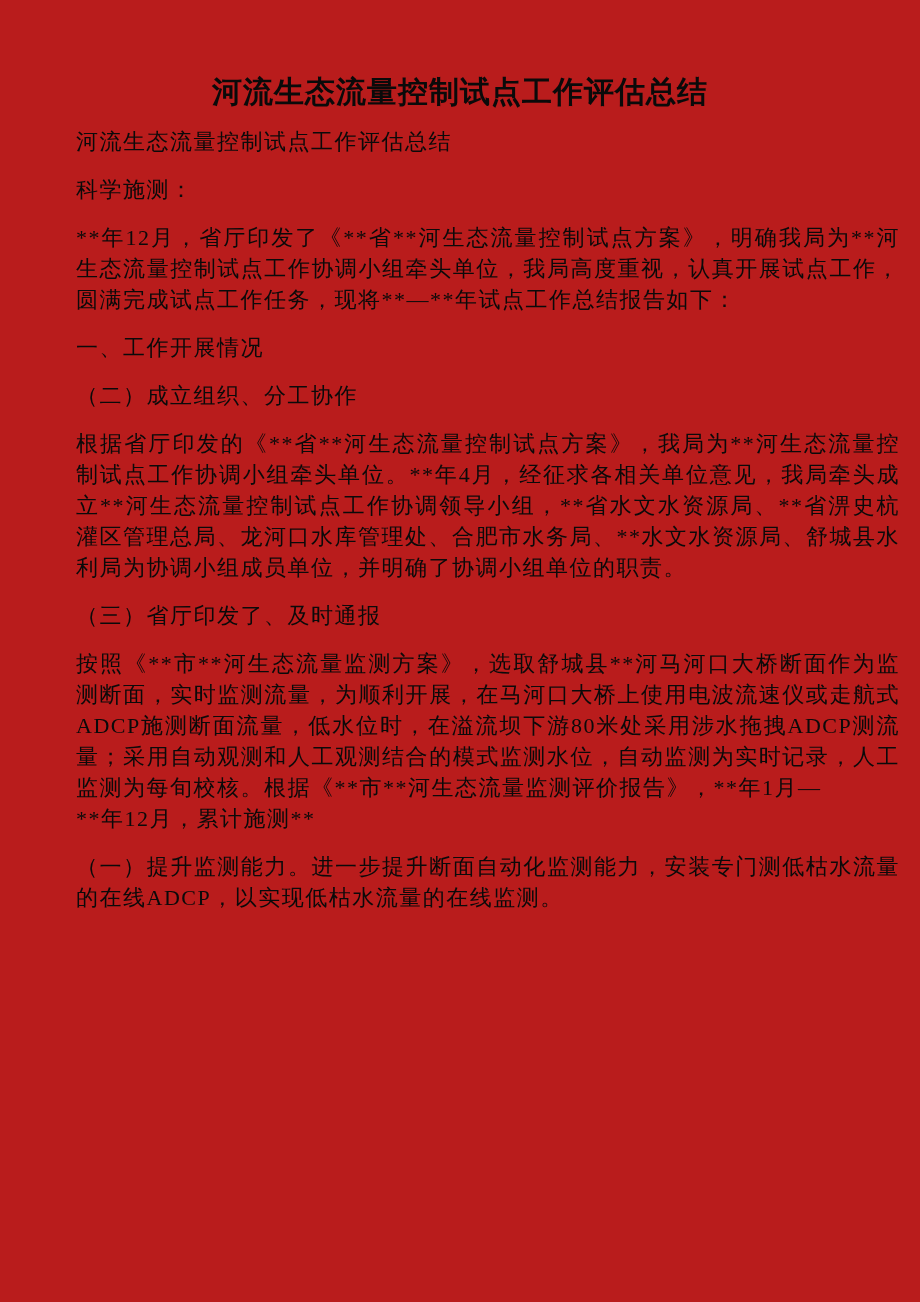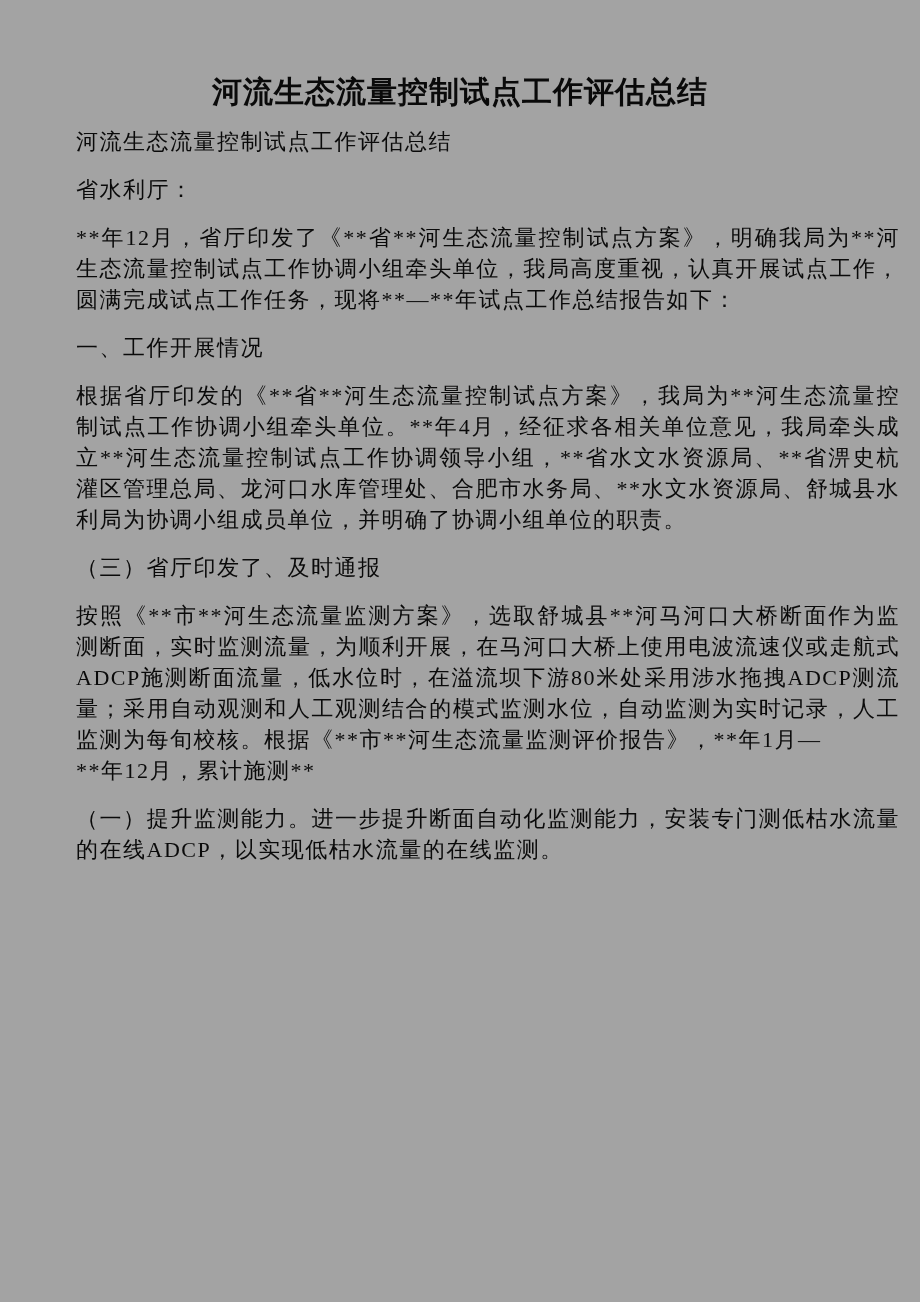--- a/index.html
+++ b/index.html
@@ -1,20 +1,20 @@
 <!DOCTYPE html>
 <html><head>
 <meta charset="utf-8">
 <style>
   html, body { margin: 0; padding: 0; background: #ffffff; }
   .page {
     position: relative;
     width: 920px;
     height: 1302px;
-    background: #a3a3a3;
+    background: #b91c1c;
     color: #0a0a0a;
     font-family: "Liberation Serif", "DejaVu Serif", serif;
     box-sizing: border-box;
     padding: 72px 20px 0 76px;
     overflow: hidden;
   }
   .doc-title {
     font-size: 30px;
     font-weight: bold;
     line-height: 40px;
@@ -35,28 +35,29 @@
   }
 </style>
 </head>
 <body>
 
 <div class="page">
   <h1 class="doc-title">河流生态流量控制试点工作评估总结</h1>
 
   <p class="para">河流生态流量控制试点工作评估总结</p>
 
-  <p class="para">省水利厅：</p>
+  <p class="para">科学施测：</p>
 
   <p class="para">**年12月，省厅印发了《**省**河生态流量控制试点方案》，明确我局为**河生态流量控制试点工作协调小组牵头单位，我局高度重视，认真开展试点工作，圆满完成试点工作任务，现将**—**年试点工作总结报告如下：</p>
 
   <p class="para">一、工作开展情况</p>
 
 
 
+  <p class="para">（二）成立组织、分工协作</p>
 
   <p class="para">根据省厅印发的《**省**河生态流量控制试点方案》，我局为**河生态流量控制试点工作协调小组牵头单位。**年4月，经征求各相关单位意见，我局牵头成立**河生态流量控制试点工作协调领导小组，**省水文水资源局、**省淠史杭灌区管理总局、龙河口水库管理处、合肥市水务局、**水文水资源局、舒城县水利局为协调小组成员单位，并明确了协调小组单位的职责。</p>
 
   <p class="para">（三）省厅印发了、及时通报</p>
 
   <p class="para">按照《**市**河生态流量监测方案》，选取舒城县**河马河口大桥断面作为监测断面，实时监测流量，为顺利开展，在马河口大桥上使用电波流速仪或走航式ADCP施测断面流量，低水位时，在溢流坝下游80米处采用涉水拖拽ADCP测流量；采用自动观测和人工观测结合的模式监测水位，自动监测为实时记录，人工监测为每旬校核。根据《**市**河生态流量监测评价报告》，**年1月—
 **年12月，累计施测**</p>
 
 
   <p class="para">（一）提升监测能力。进一步提升断面自动化监测能力，安装专门测低枯水流量的在线ADCP，以实现低枯水流量的在线监测。</p>

